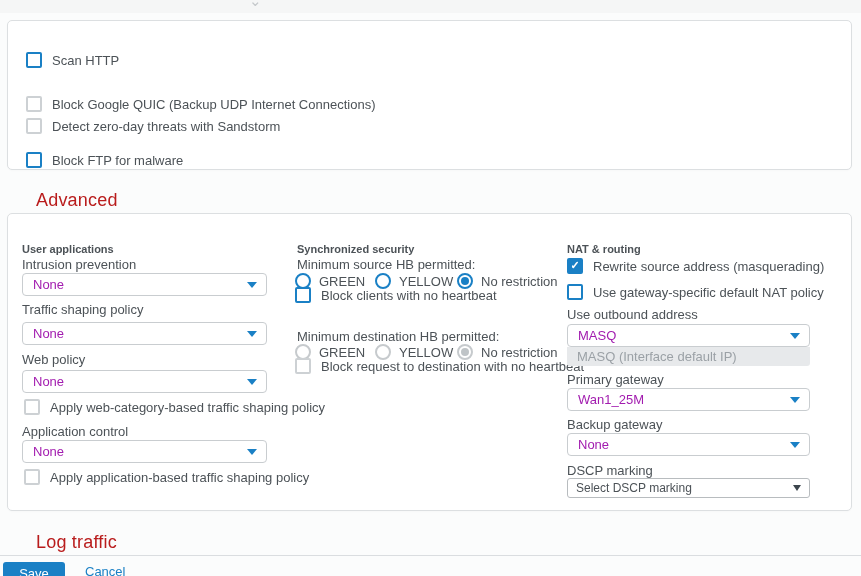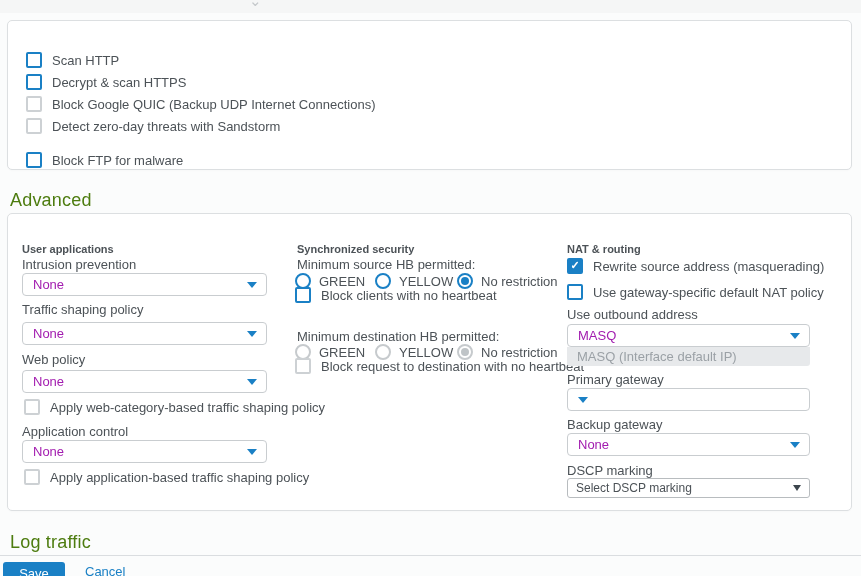--- a/index.html
+++ b/index.html
@@ -17,21 +17,21 @@
   }
   
   .card{
     position:absolute;background:#ffffff;border:1px solid #dcdfe1;border-radius:5px;
     box-shadow:0 1px 2px rgba(0,0,0,0.02);
   }
   #card-scan{left:7px;top:20px;width:843px;height:148px;}
   #card-advanced{left:7px;top:213px;width:843px;height:296px;}
   
   .h1{
-    position:absolute;font-size:18px;font-weight:400;color:#4d7c0f;letter-spacing:.2px;
+    position:absolute;font-size:18px;font-weight:400;color:#b91c1c;letter-spacing:.2px;margin-left:26px;
   }
   
   .sec-label{position:absolute;font-size:11px;font-weight:700;color:#4c5257;}
   .flabel{position:absolute;font-size:13px;color:#4c5257;}
   
   .cb{position:absolute;display:flex;align-items:center;cursor:pointer;}
   .cb .box{
     width:12px;height:12px;border:2px solid #1a80c5;border-radius:2px;background:#fff;
     flex:0 0 auto;display:flex;align-items:center;justify-content:center;
   }
@@ -94,24 +94,20 @@
 <div class="top-band"></div>
 <span class="top-chevron">⌄</span>
 
 <div id="card-scan" class="card">
 
   <div class="cb" style="left:18px;top:31px">
     <span class="box"></span>
     <span class="lbl">Scan HTTP</span>
   </div>
 
-  <div class="cb" style="left:18px;top:53px">
-    <span class="box"></span>
-    <span class="lbl">Decrypt &amp; scan HTTPS</span>
-  </div>
 
   <div class="cb disabled" style="left:18px;top:75px">
     <span class="box"></span>
     <span class="lbl">Block Google QUIC (Backup UDP Internet Connections)</span>
   </div>
 
   <div class="cb disabled" style="left:18px;top:97px">
     <span class="box"></span>
     <span class="lbl">Detect zero-day threats with Sandstorm</span>
   </div>
@@ -222,20 +218,21 @@
 <div class="dd" style="left:567px;top:324px;width:243px">
   <span class="dd-text">MASQ</span>
   <span class="arrow"></span>
 </div>
 <div class="dd-option" style="left:567px;top:347px;width:243px">
   <span>MASQ (Interface default IP)</span>
 </div>
 
 <div class="flabel" style="left:567px;top:372px">Primary gateway</div>
 <div class="dd" style="left:567px;top:388px;width:243px">
+  <span class="dd-text">Wan1_25M</span>
   <span class="arrow"></span>
 </div>
 
 <div class="flabel" style="left:567px;top:417px">Backup gateway</div>
 <div class="dd" style="left:567px;top:433px;width:243px">
   <span class="dd-text">None</span>
   <span class="arrow"></span>
 </div>
 
 <div class="flabel" style="left:567px;top:463px">DSCP marking</div>

